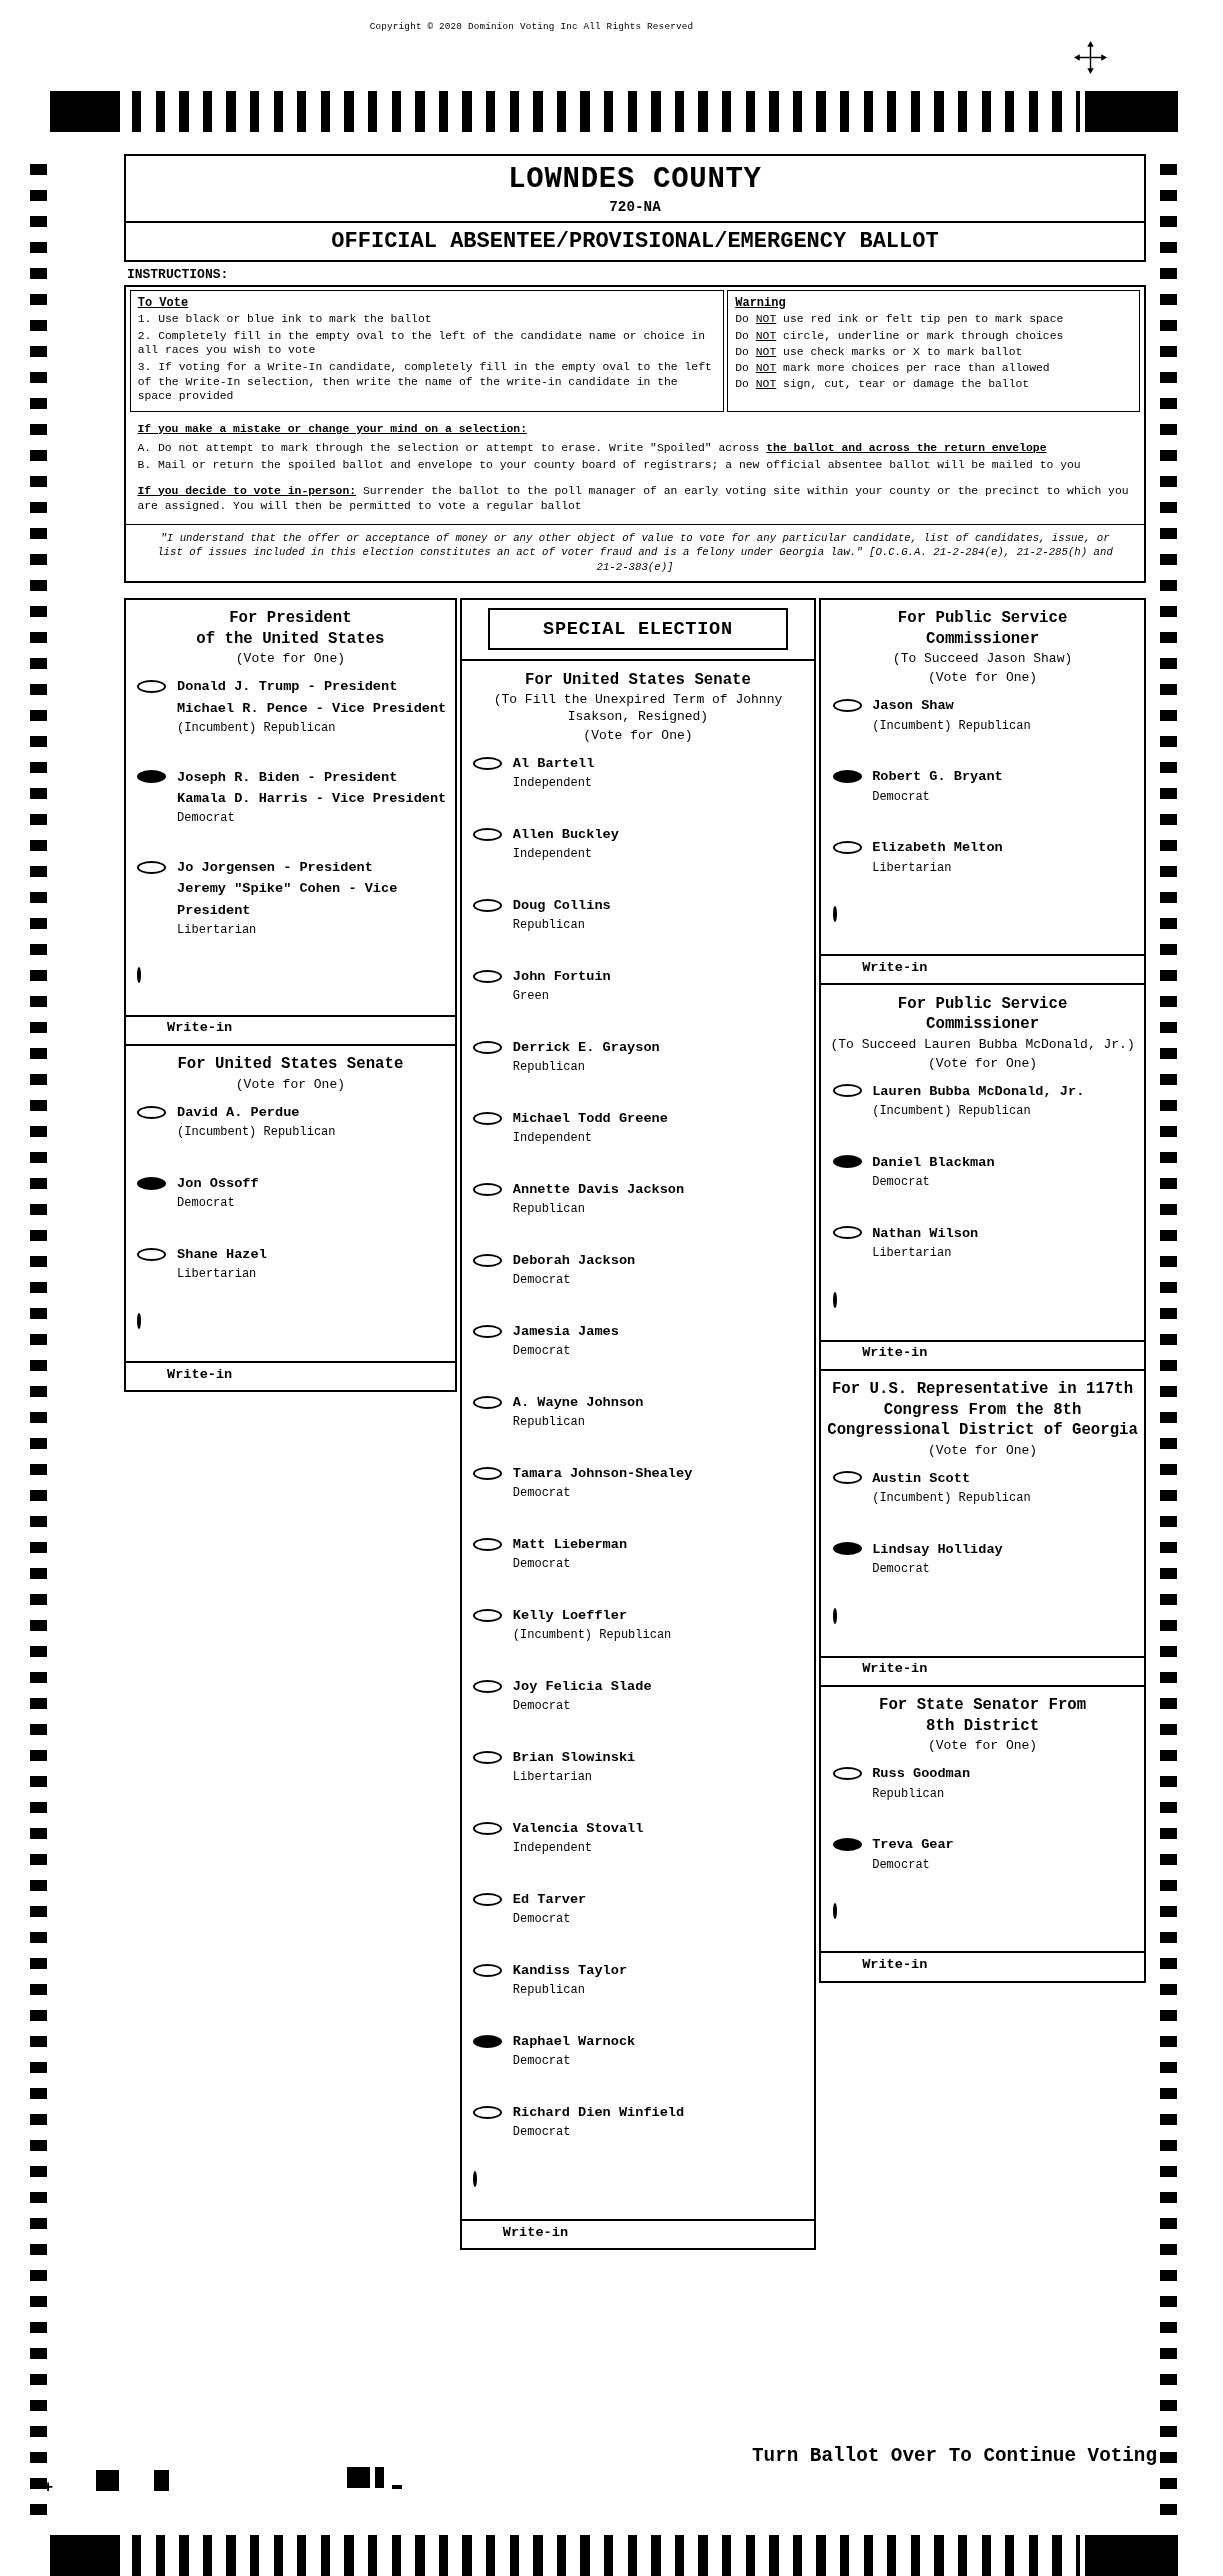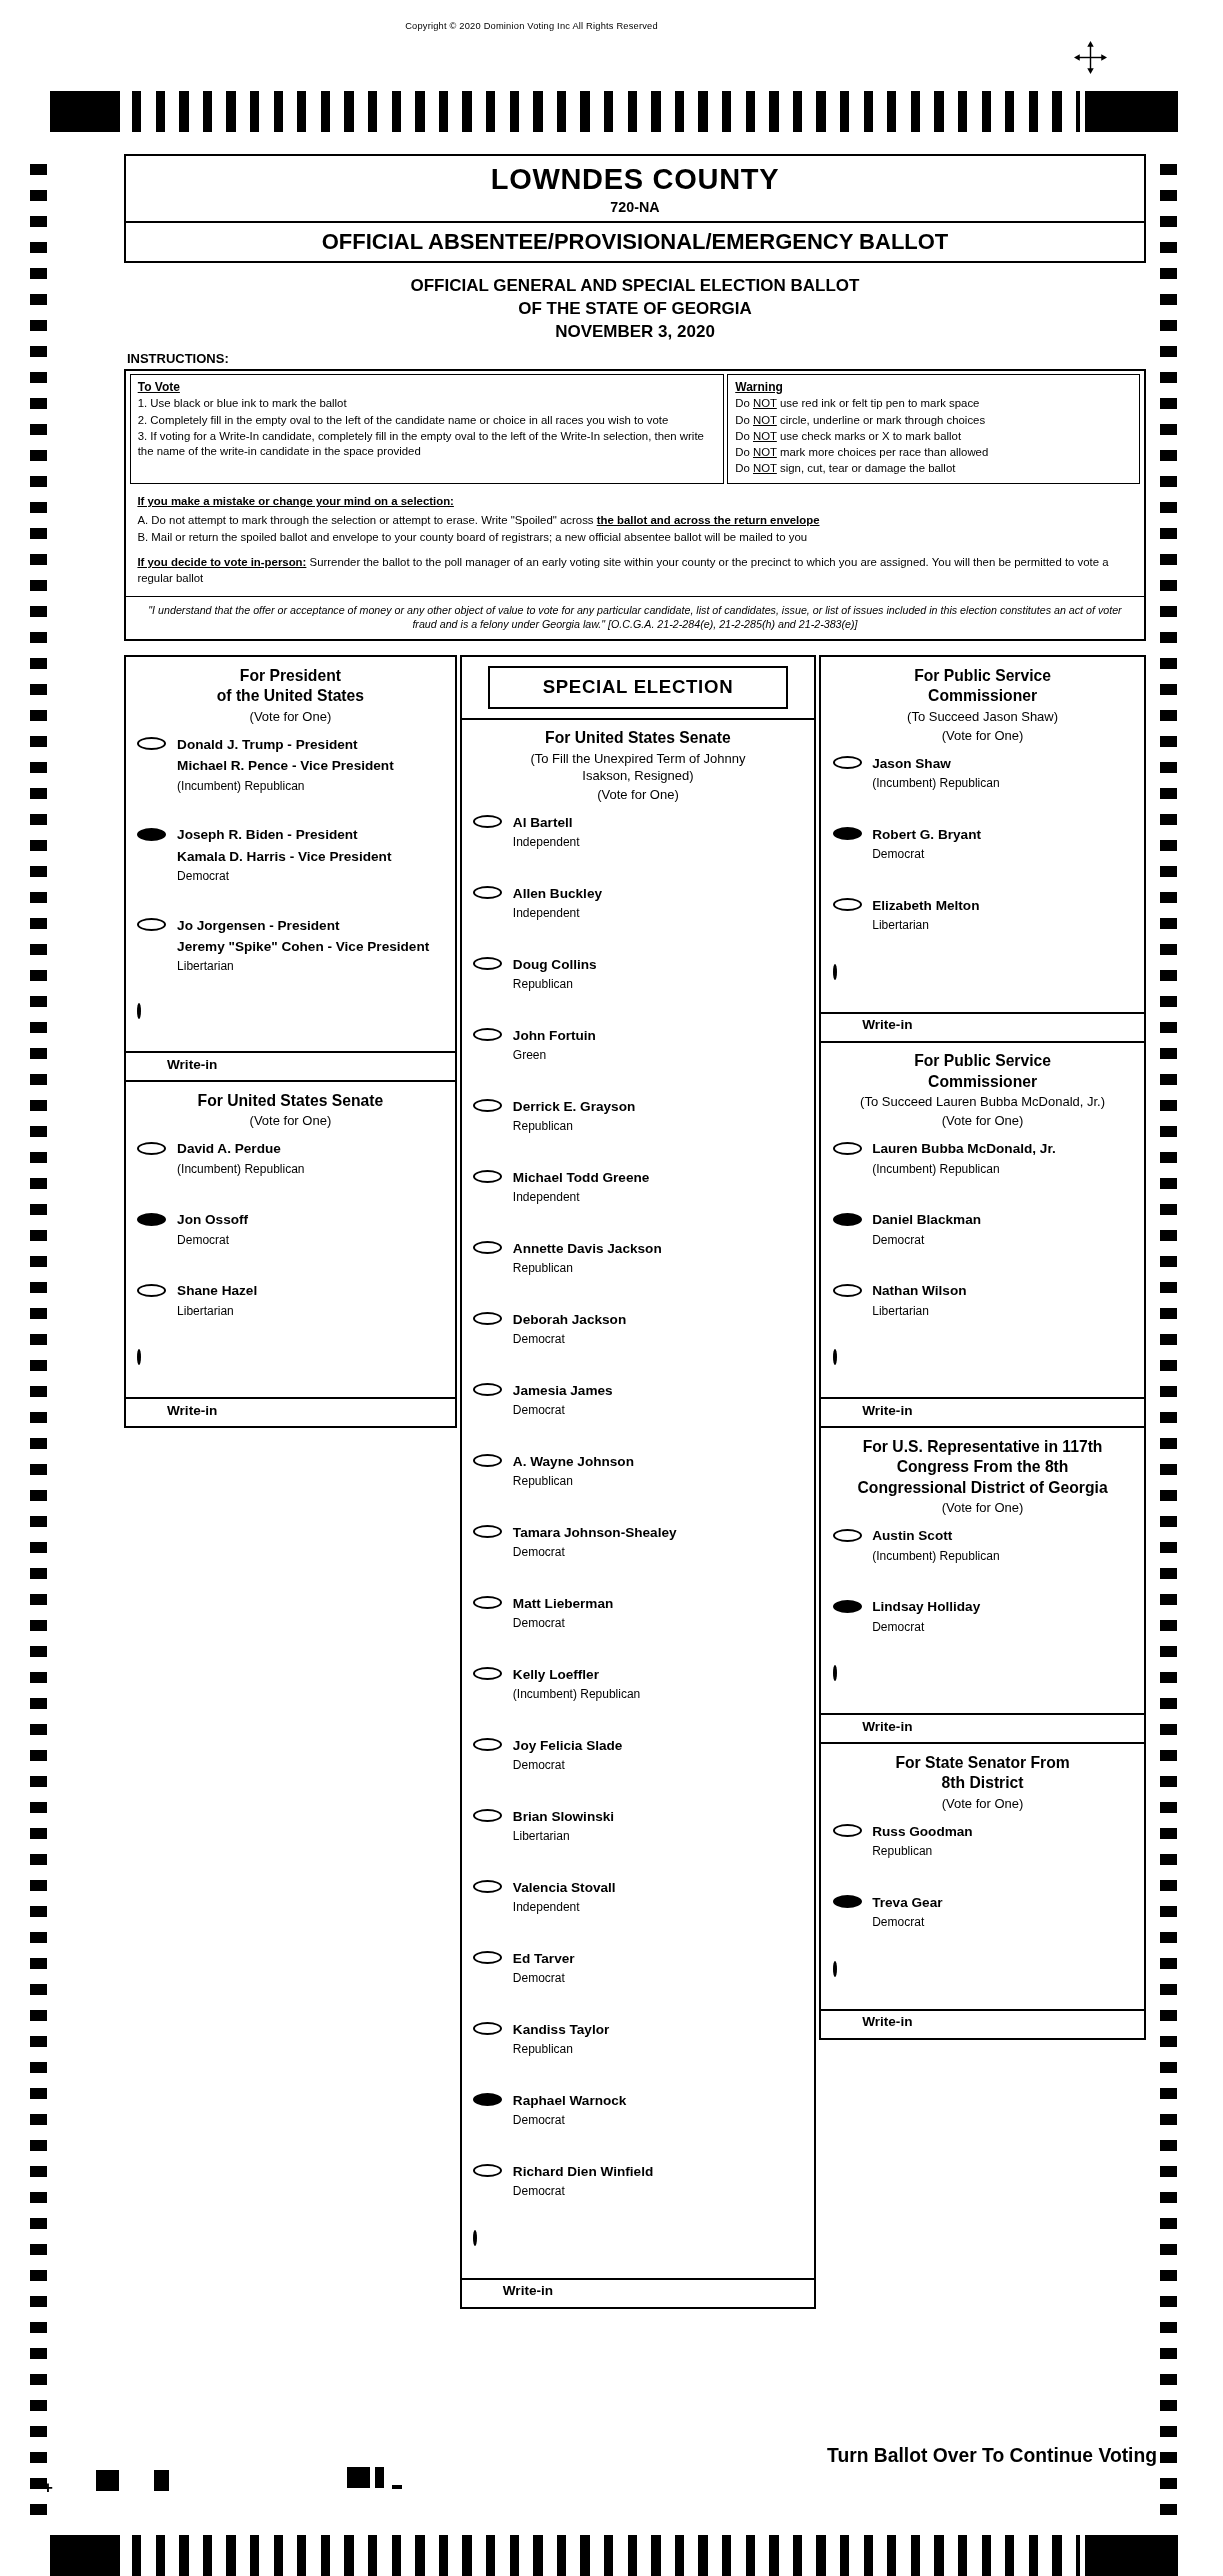--- a/index.html
+++ b/index.html
@@ -1,20 +1,20 @@
 <!DOCTYPE html>
 <html style="font-size:11.4px"><head>
 <meta charset="utf-8">
 <style>
   * { box-sizing: border-box; margin: 0; padding: 0; }
   html, body { background: #e8e8e8; }
   body { font-family: "Liberation Sans", sans-serif; color: #000; }
   .page {
     position: relative; width: 1223px; height: 2576px;
-    background: #fff; margin: 0 auto; overflow: hidden;
+    background: #fff; margin: 0 auto; overflow: hidden; font-family: Liberation Mono, monospace;
   }
 
   
   .tm { position: absolute; background: #000; }
   .tm-top-left  { left: 50px;  top: 91px; width: 70px;  height: 41px; }
   .tm-top-right { left: 1085px; top: 91px; width: 93px; height: 41px; }
   .tm-top-bars  { left: 132px; top: 91px; width: 948px; height: 41px;
     background: repeating-linear-gradient(90deg, #000 0 9.3px, transparent 9.3px 23.6px); }
   .tm-bot-left  { left: 50px;  top: 2535px; width: 70px;  height: 41px; }
   .tm-bot-right { left: 1085px; top: 2535px; width: 93px; height: 41px; }
@@ -135,25 +135,20 @@
 
   <div class="copyright">Copyright © 2020 Dominion Voting Inc  All Rights Reserved</div>
 
   <div class="content">
 
     <div class="county-box">
       <div class="county">LOWNDES COUNTY</div>
       <div class="precinct">720-NA</div>
     </div>
     <div class="titlebox">OFFICIAL ABSENTEE/PROVISIONAL/EMERGENCY BALLOT</div>
-    <div class="subtitles">
-      <div>OFFICIAL GENERAL AND SPECIAL ELECTION BALLOT</div>
-      <div>OF THE STATE OF GEORGIA</div>
-      <div>NOVEMBER 3, 2020</div>
-    </div>
     <div class="instr-label">INSTRUCTIONS:</div>
 
     <div class="instr-outer">
       <div class="instr-row">
         <div class="tovote-box">
           <div class="ib-title">To Vote</div>
           <div>
 
               <div class="ib-item">1. Use black or blue ink to mark the ballot</div>
 

